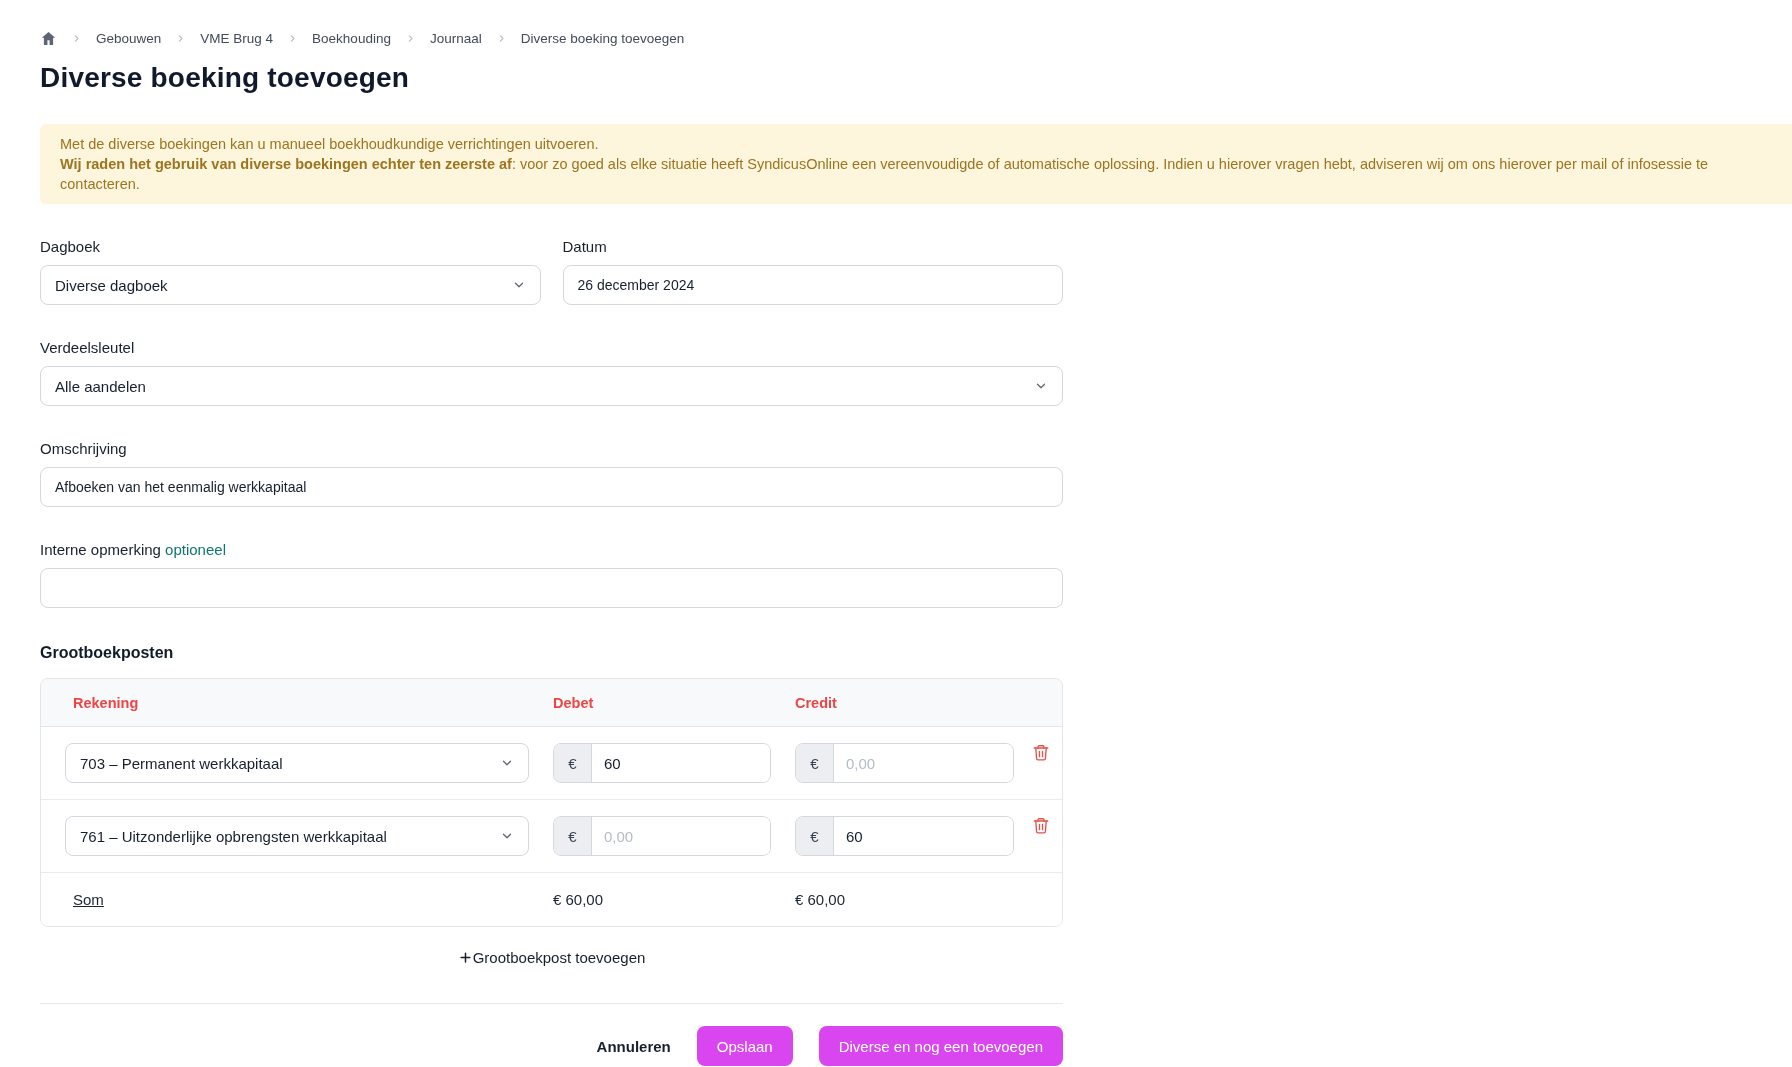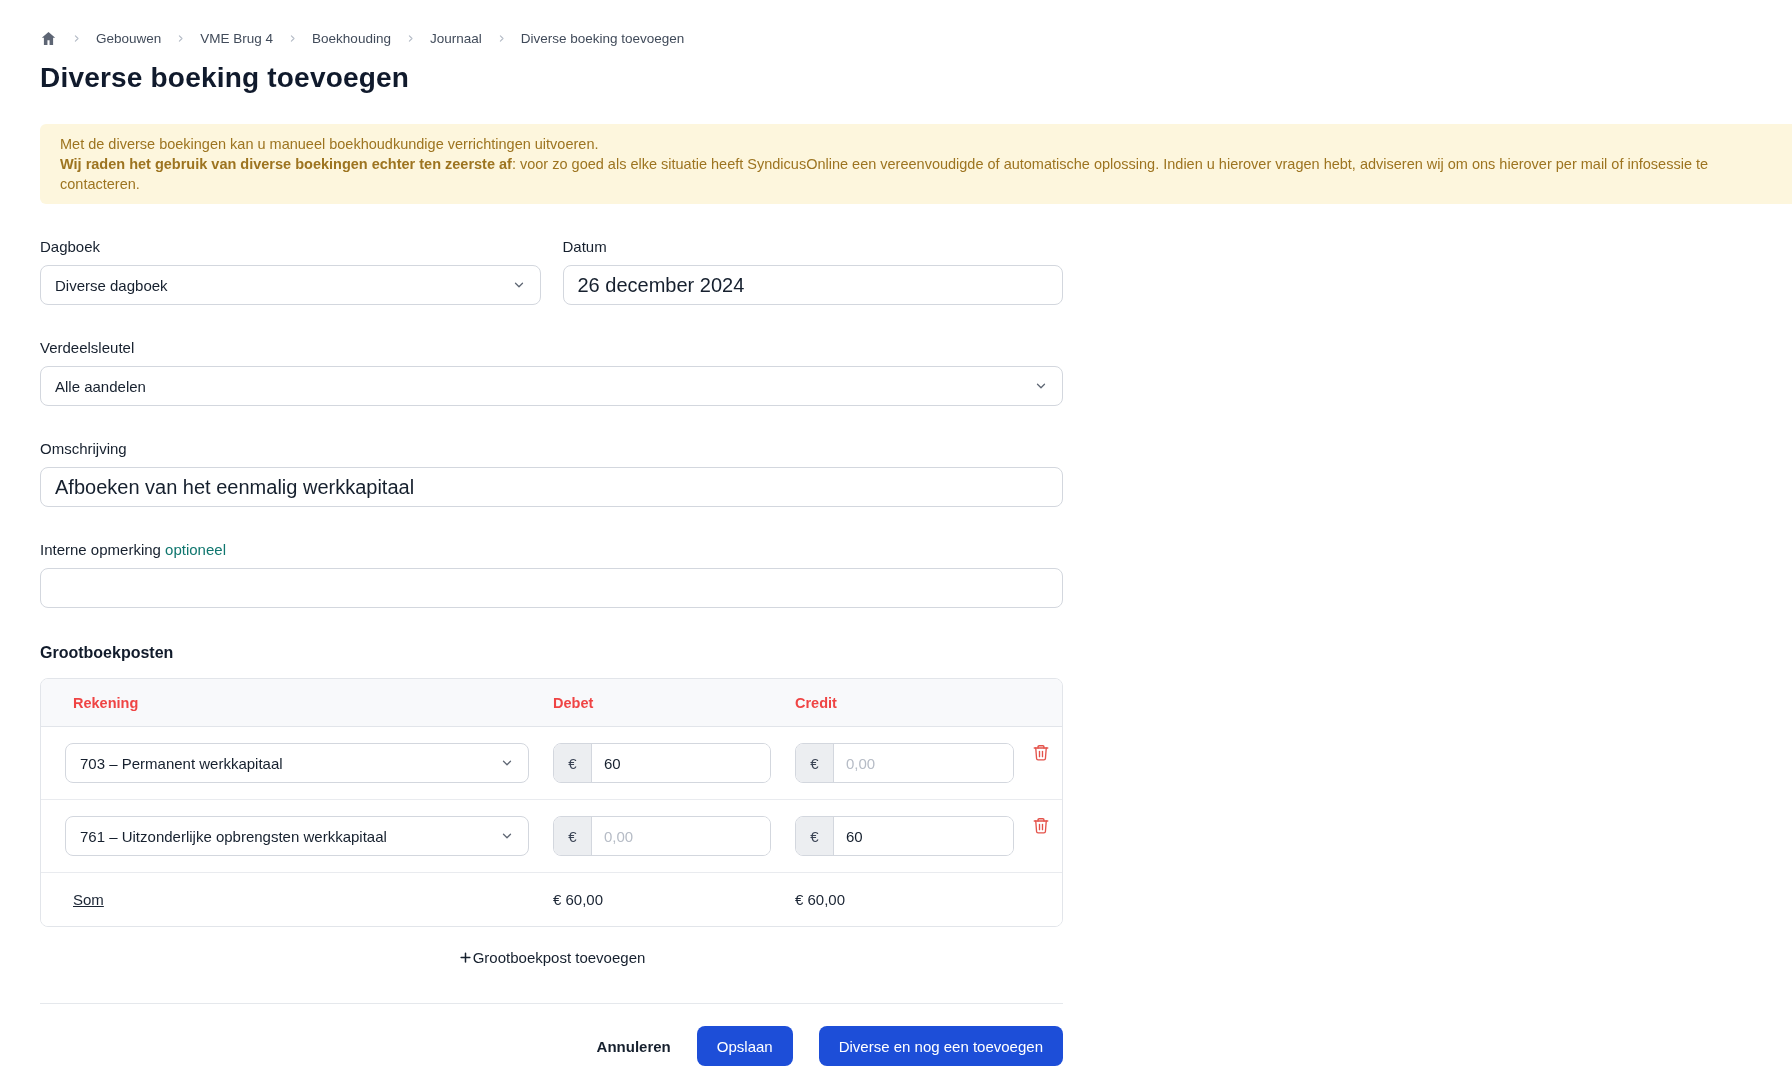--- a/index.html
+++ b/index.html
@@ -76,21 +76,21 @@
     cursor: pointer;
   }
   .chevron { color: #5f6774; display: flex; align-items: center; flex: none; }
 
   .text-input {
     height: 40px;
     width: 100%;
     border: 1px solid #d3d7de;
     border-radius: 8px;
     padding: 16px 14px;
-    font-size: 20px;
+    font-size: 14px;
     color: #16202e;
     font-family: "Liberation Sans", sans-serif;
     outline: none;
   }
   .text-input::placeholder { color: #b6bcc6; }
 
   
   .section-title { margin-top: 36px; font-size: 16px; font-weight: 600; color: #111b2b; }
   .gb-table {
     margin-top: 16px;
@@ -202,21 +202,21 @@
   .btn-text {
     background: none;
     border: none;
     font-size: 15px;
     font-weight: 600;
     color: #16202e;
     font-family: "Liberation Sans", sans-serif;
     cursor: pointer;
   }
   .btn-primary {
-    background: #1d4ed8;
+    background: #d946ef;
     color: #ffffff;
     border: none;
     border-radius: 8px;
     height: 40px;
     padding: 0 20px;
     font-size: 15px;
     font-weight: 500;
     font-family: "Liberation Sans", sans-serif;
     cursor: pointer;
   }

